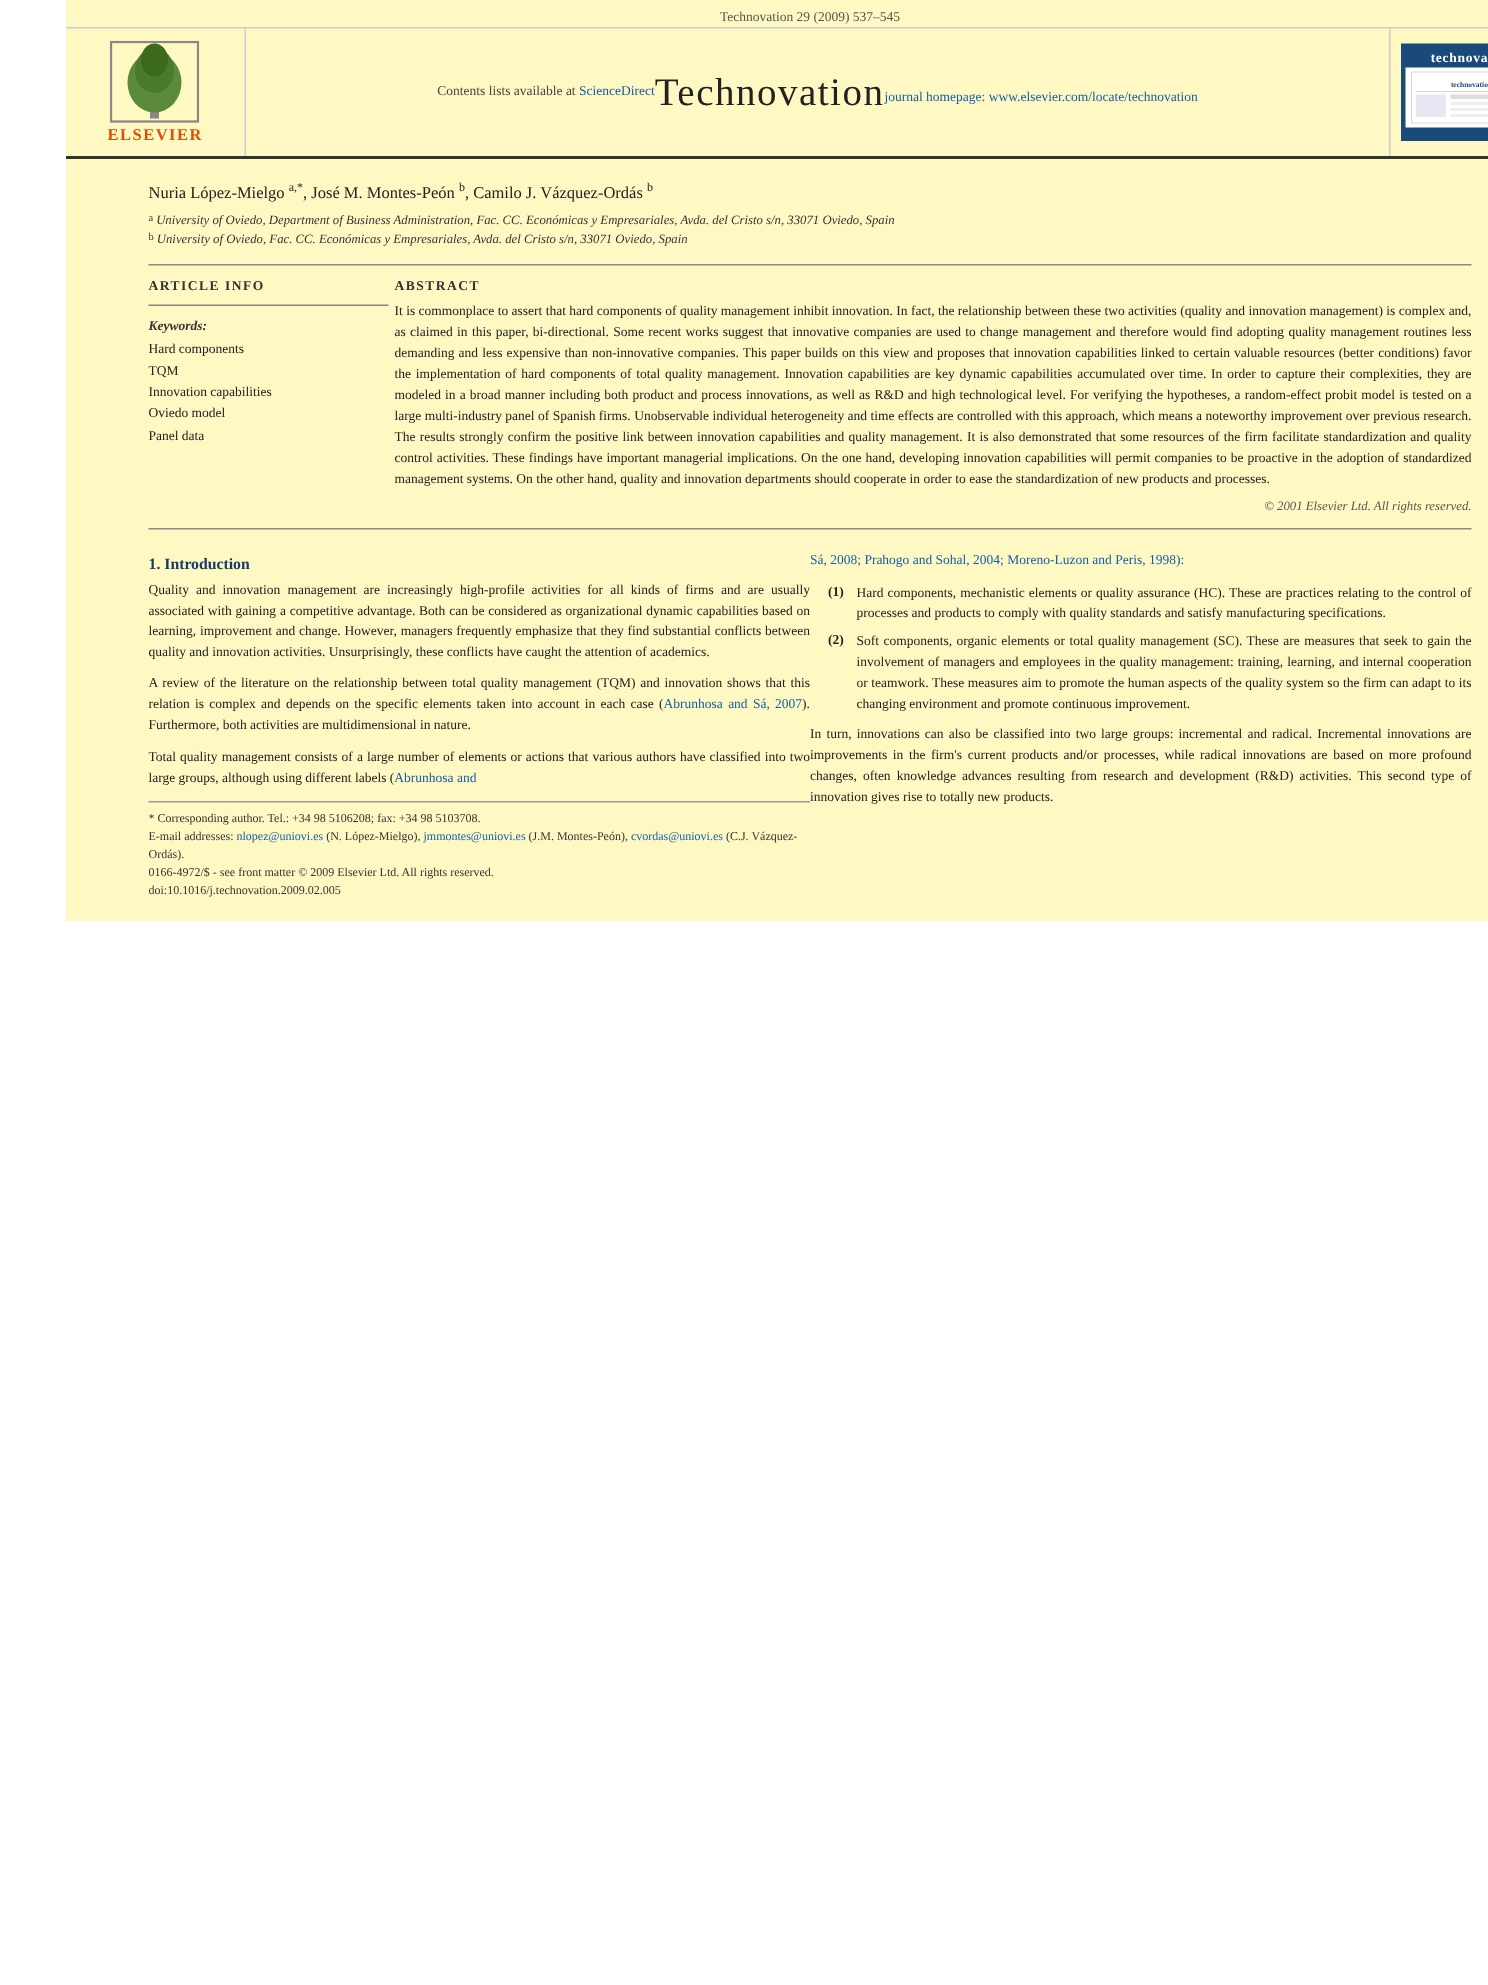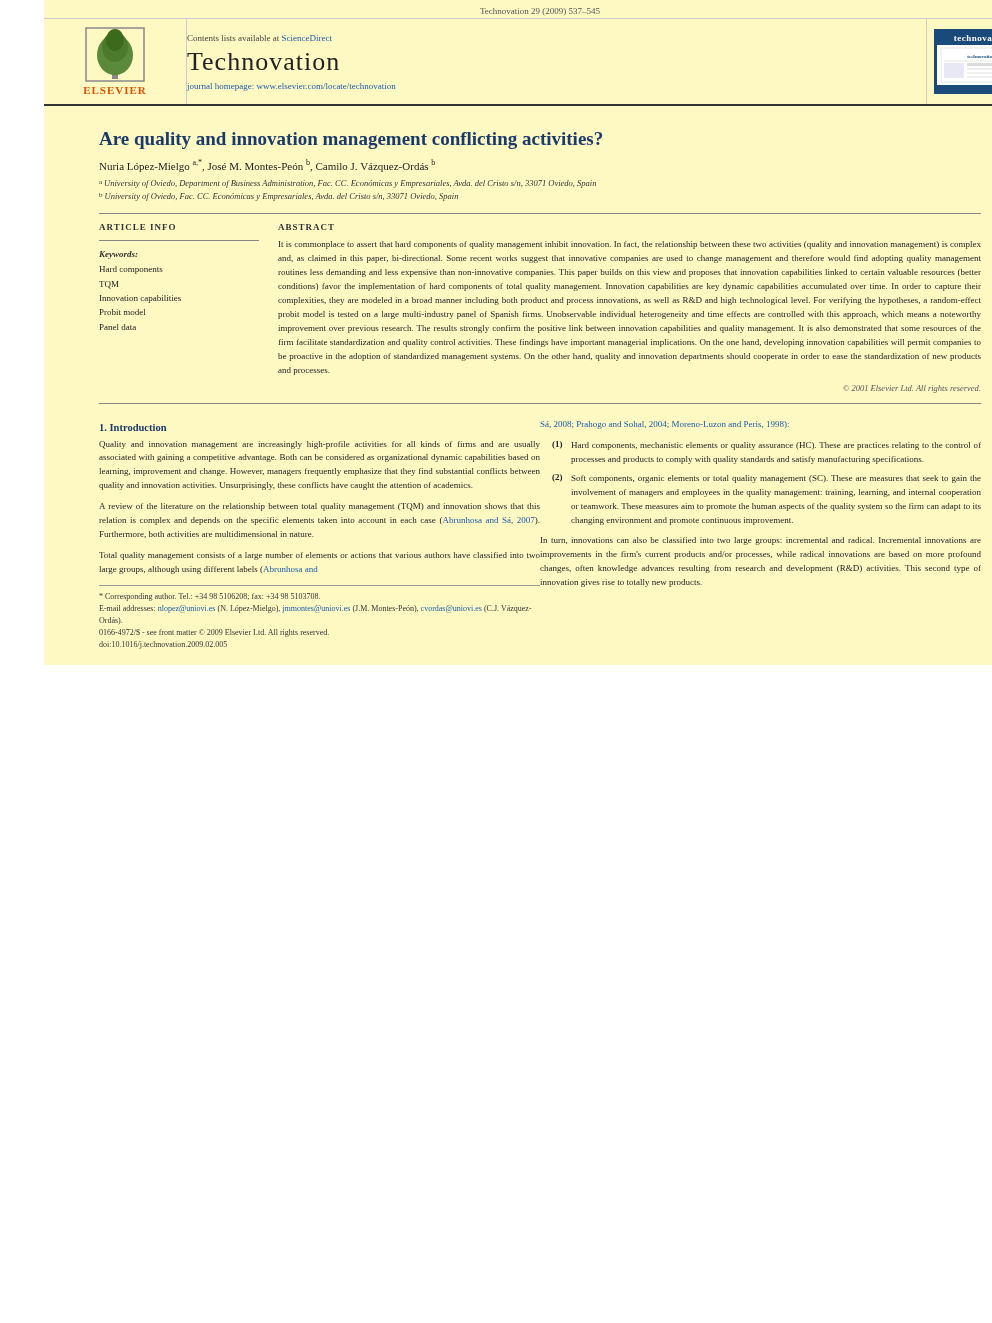--- a/index.html
+++ b/index.html
@@ -30,21 +30,21 @@
 
     
     .journal-header {
       display: flex;
       align-items: stretch;
       border-bottom: 2px solid #333;
       padding: 0;
     }
 
     .journal-header-left {
-      width: 143px;
+      width: 120px;
       display: flex;
       align-items: center;
       justify-content: center;
       padding: 8px;
       border-right: 1px solid #ccc;
     }
 
     .elsevier-logo {
       display: flex;
       flex-direction: column;
@@ -60,22 +60,22 @@
       font-size: 11px;
       font-weight: bold;
       color: #e05000;
       letter-spacing: 1px;
       margin-top: 2px;
     }
 
     .journal-header-center {
       flex: 1;
       display: flex;
-      flex-direction: column;
-      align-items: flex-start;
+      flex-direction: row;
+      align-items: center;
       justify-content: center;
       padding: 8px 0;
     }
 
     .contents-line {
       font-size: 9px;
       color: #444;
       margin-bottom: 4px;
     }
 
@@ -192,21 +192,21 @@
     
     .section-divider {
       border: none;
       border-top: 1px solid #888;
       margin: 8px 0;
     }
 
     
     .two-col {
       display: flex;
-      gap: 19px;
+      gap: 4px;
       margin-bottom: 10px;
     }
 
     .article-info-col {
       width: 160px;
       flex-shrink: 0;
     }
 
     .abstract-col {
       flex: 1;
@@ -385,21 +385,20 @@
             <rect x="28" y="26" width="48" height="2" fill="#eee"></rect>
             <rect x="28" y="30" width="40" height="2" fill="#eee"></rect>
           </svg>
         </div>
       </div>
     </div>
   </div>
 
   <div class="main-content">
 
-    <div class="article-title">Are quality and innovation management conflicting activities?</div>
 
     <div class="authors">
       <span>Nuria López-Mielgo <sup class="author-sup">a,*</sup>, José M. Montes-Peón <sup class="author-sup">b</sup>, Camilo J. Vázquez-Ordás <sup class="author-sup">b</sup></span>
     </div>
 
     <div class="affiliations">
       <div class="affiliation-line">
         <span class="aff-sup">a</span>
         <span>University of Oviedo, Department of Business Administration, Fac. CC. Económicas y Empresariales, Avda. del Cristo s/n, 33071 Oviedo, Spain</span>
       </div>
@@ -413,21 +412,21 @@
 
     <div class="two-col">
 
       <div class="article-info-col">
         <div class="col-header">ARTICLE INFO</div>
         <hr class="section-divider">
         <div class="keywords-label">Keywords:</div>
         <div class="keyword-item">Hard components</div>
         <div class="keyword-item">TQM</div>
         <div class="keyword-item">Innovation capabilities</div>
-        <div class="keyword-item">Probit model</div>
+        <div class="keyword-item">Oviedo model</div>
         <div class="keyword-item">Panel data</div>
       </div>
 
       <div class="abstract-col">
         <div class="col-header">ABSTRACT</div>
         <div class="abstract-text">It is commonplace to assert that hard components of quality management inhibit innovation. In fact, the relationship between these two activities (quality and innovation management) is complex and, as claimed in this paper, bi-directional. Some recent works suggest that innovative companies are used to change management and therefore would find adopting quality management routines less demanding and less expensive than non-innovative companies. This paper builds on this view and proposes that innovation capabilities linked to certain valuable resources (better conditions) favor the implementation of hard components of total quality management. Innovation capabilities are key dynamic capabilities accumulated over time. In order to capture their complexities, they are modeled in a broad manner including both product and process innovations, as well as R&amp;D and high technological level. For verifying the hypotheses, a random-effect probit model is tested on a large multi-industry panel of Spanish firms. Unobservable individual heterogeneity and time effects are controlled with this approach, which means a noteworthy improvement over previous research. The results strongly confirm the positive link between innovation capabilities and quality management. It is also demonstrated that some resources of the firm facilitate standardization and quality control activities. These findings have important managerial implications. On the one hand, developing innovation capabilities will permit companies to be proactive in the adoption of standardized management systems. On the other hand, quality and innovation departments should cooperate in order to ease the standardization of new products and processes.</div>
         <div class="copyright-line">© 2001 Elsevier Ltd. All rights reserved.</div>
       </div>
     </div>
 

